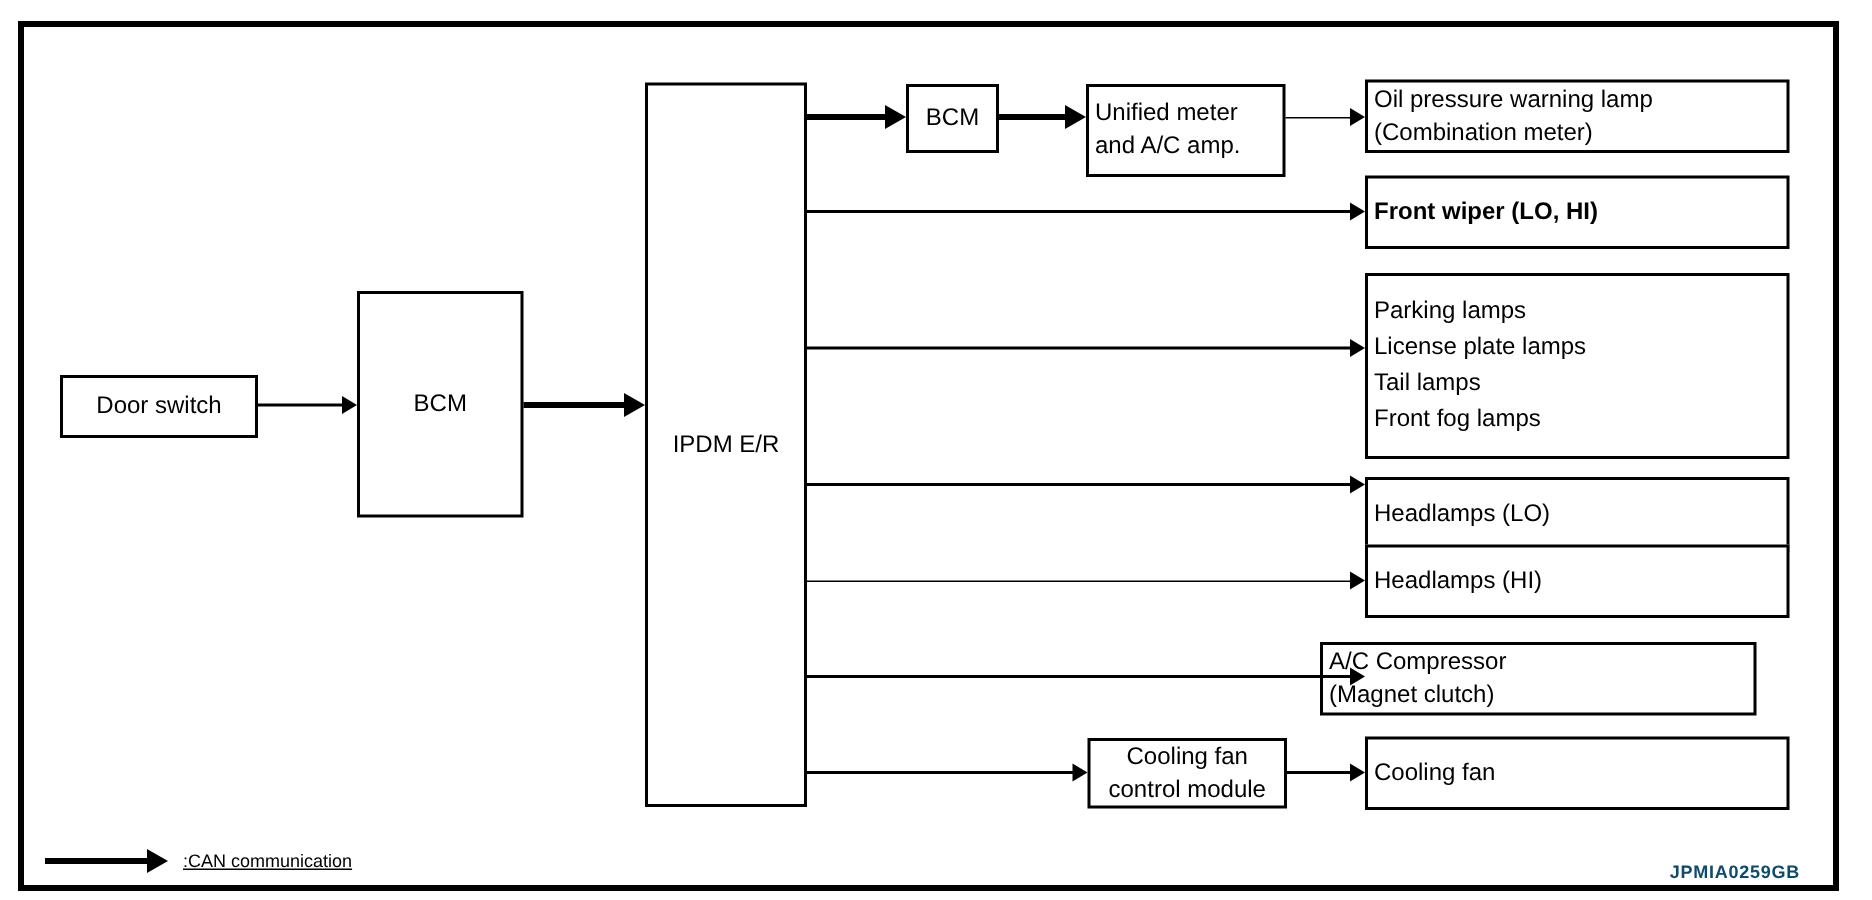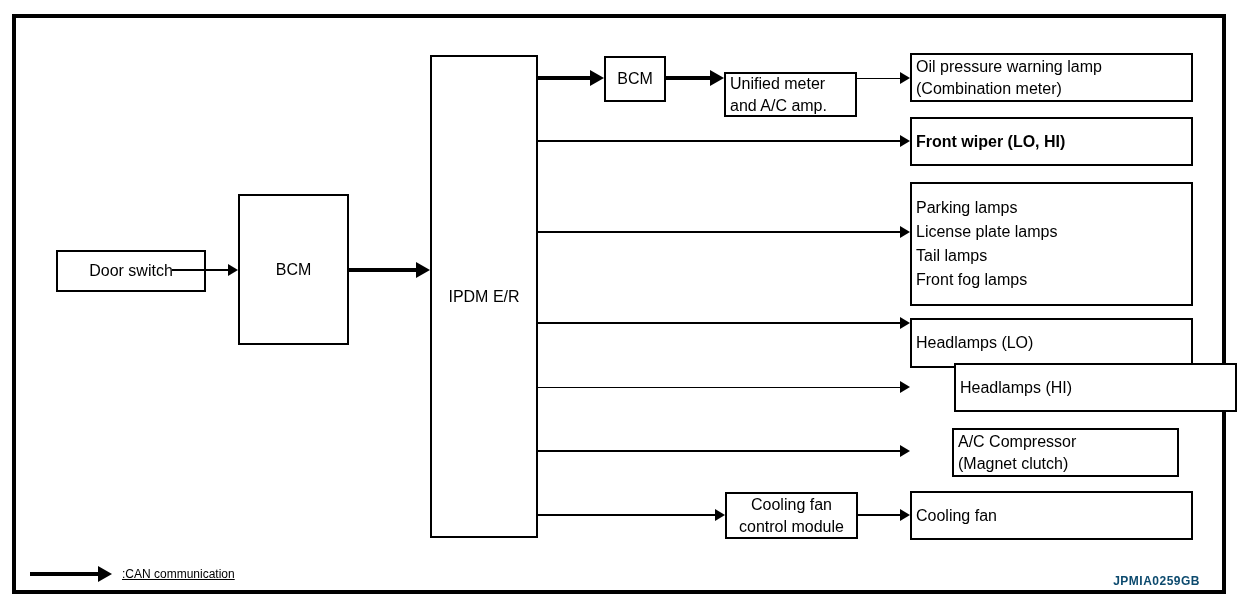--- a/index.html
+++ b/index.html
@@ -60,37 +60,37 @@
     letter-spacing:0.5px;
     color:#0c4a6e;
   }
 </style>
 </head>
 <body>
 
 <div class="stage">
   <div class="frame"></div>
 
-  <div class="box center" style="left:56px;top:250px;width:150px;height:42px;">
+  <div class="box center" style="left:40px;top:250px;width:132px;height:42px;">
     <span class="ln">Door switch</span>
   </div>
 
   <div class="box center" style="left:238px;top:194px;width:111px;height:151px;">
     <span class="ln">BCM</span>
   </div>
 
   <div class="box center" style="left:430px;top:55px;width:108px;height:483px;">
     <span class="ln">IPDM E/R</span>
   </div>
 
   <div class="box center" style="left:604px;top:56px;width:62px;height:46px;">
     <span class="ln">BCM</span>
   </div>
 
-  <div class="box left" style="left:724px;top:72px;width:133px;height:45px;line-height:22px;">
+  <div class="box left" style="left:724px;top:56px;width:133px;height:62px;line-height:22px;">
     <span class="ln">Unified meter</span>
     <span class="ln">and A/C amp.</span>
   </div>
 
   <div class="box center" style="left:725px;top:492px;width:133px;height:47px;line-height:22px;">
     <span class="ln">Cooling fan</span>
     <span class="ln">control module</span>
   </div>
 
   <div class="box left" style="left:910px;top:53px;width:283px;height:49px;line-height:22px;">
@@ -106,25 +106,25 @@
     <span class="ln">Parking lamps</span>
     <span class="ln">License plate lamps</span>
     <span class="ln">Tail lamps</span>
     <span class="ln">Front fog lamps</span>
   </div>
 
   <div class="box left" style="left:910px;top:290px;width:283px;height:50px;margin-top:28px;">
     <span class="ln">Headlamps (LO)</span>
   </div>
 
-  <div class="box left" style="left:910px;top:363px;width:283px;height:49px;margin-left:44px;">
+  <div class="box left" style="left:910px;top:363px;width:283px;height:49px;">
     <span class="ln">Headlamps (HI)</span>
   </div>
 
-  <div class="box left" style="left:952px;top:428px;width:227px;height:49px;line-height:22px;">
+  <div class="box left" style="left:880px;top:428px;width:291px;height:49px;line-height:22px;">
     <span class="ln">A/C Compressor</span>
     <span class="ln">(Magnet clutch)</span>
   </div>
 
   <div class="box left" style="left:910px;top:491px;width:283px;height:49px;">
     <span class="ln">Cooling fan</span>
   </div>
 
   <div class="arrow" style="left:172px;top:270px;width:66px;">
       <span class="shaft"></span>

